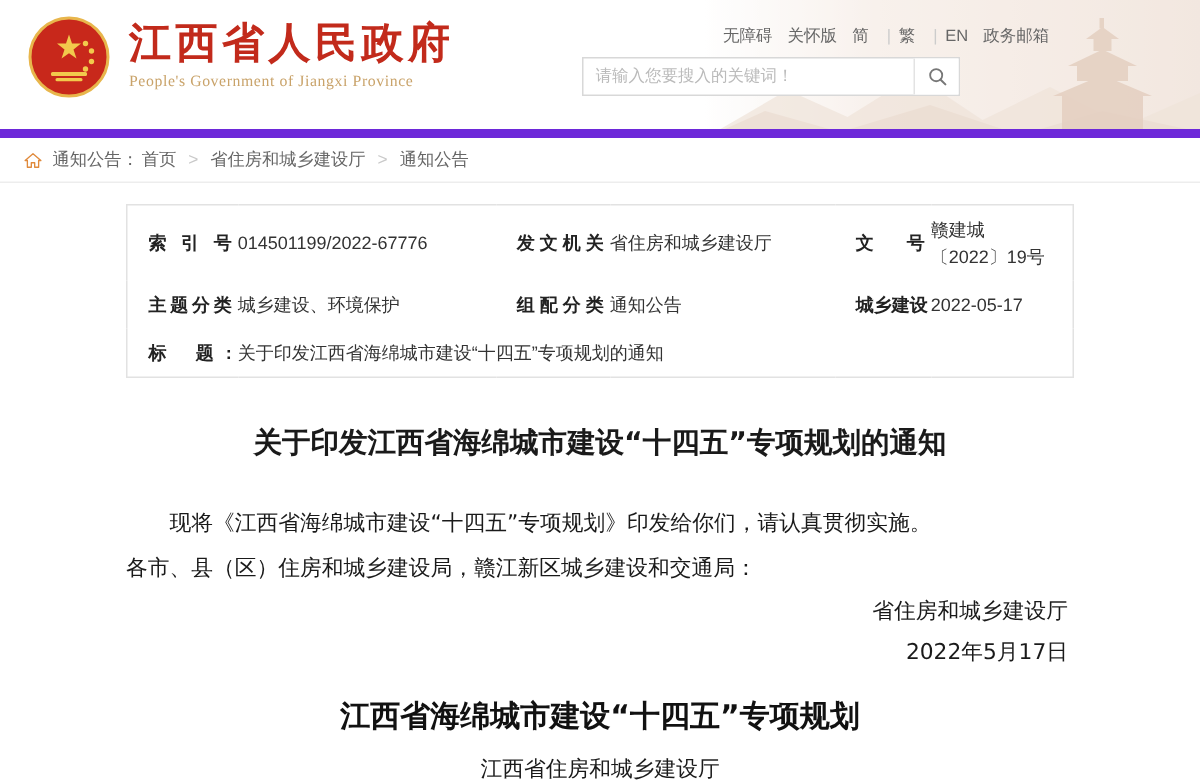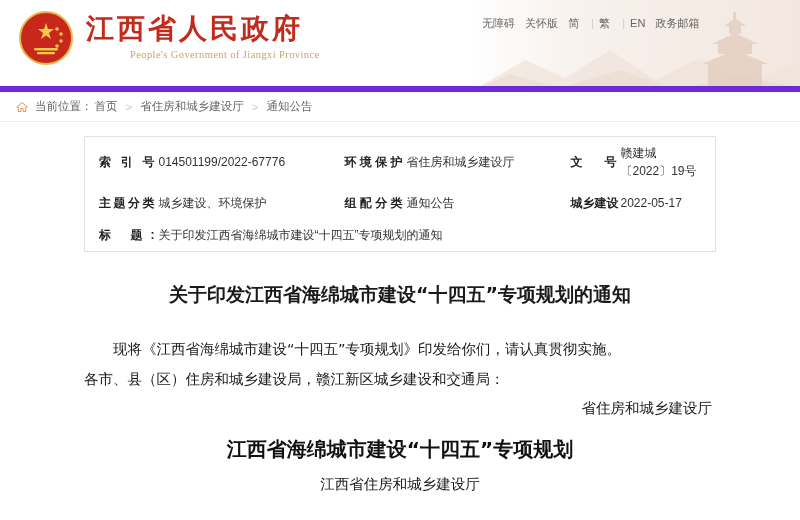--- a/index.html
+++ b/index.html
@@ -45,21 +45,20 @@
     font-weight: bold;
     letter-spacing: 3px;
     font-family: "DejaVu Sans", "Liberation Sans", sans-serif;
   }
   .site-subtitle {
     color: #c9a36a;
     font-size: 10.5px;
     letter-spacing: 0.4px;
     margin-top: 7px;
     font-family: "Liberation Serif", serif;
-    margin-left: 44px;
   }
 
   .header-tools {
     position: absolute;
     left: 482px; top: 16px;
     font-size: 11px;
     color: #666;
     white-space: nowrap;
   }
   .header-tools span { margin-right: 7px; }
@@ -238,29 +237,38 @@
     <span>无障碍</span>
     <span>关怀版</span>
     <span>简</span>
     <span class="sep">|</span>
     <span>繁</span>
     <span class="sep">|</span>
     <span>EN</span>
     <span>政务邮箱</span>
   </div>
 
+  <div class="searchbar">
+    <input type="text" placeholder="请输入您要搜入的关键词！" style="">
+    <div class="search-btn">
+      <svg width="14" height="14" viewBox="0 0 16 16">
+        <circle cx="7" cy="7" r="4.6" fill="none" stroke="#777" stroke-width="1.4"></circle>
+        <line x1="10.4" y1="10.4" x2="14" y2="14" stroke="#777" stroke-width="1.6" stroke-linecap="round"></line>
+      </svg>
+    </div>
+  </div>
 </div>
 
 <div class="breadcrumb">
   <span class="home-icon">
     <svg width="12" height="12" viewBox="0 0 16 16">
       <path d="M8 2 L15 8 L13 8 L13 14 L9.5 14 L9.5 10 L6.5 10 L6.5 14 L3 14 L3 8 L1 8 Z" fill="none" stroke="#e08a3c" stroke-width="1.2" stroke-linejoin="round"></path>
     </svg>
   </span>
-  <span class="crumb-label">当前位置：</span>
+  <span class="crumb-label">通知公告：</span>
   <a href="#">首页</a>
   <span class="divider">&gt;</span>
   <a href="#">省住房和城乡建设厅</a>
   <span class="divider">&gt;</span>
   <a href="#">通知公告</a>
 </div>
 
 <div class="content">
 
   <table class="meta">
@@ -269,21 +277,21 @@
         <col class="col-v1">
       <col class="col-l2">
         <col class="col-v2">
       <col class="col-l3">
         <col>
     </colgroup>
     <tbody>
       <tr>
         <td class="lbl">索 引 号</td>
         <td class="val">014501199/2022-67776</td>
-        <td class="lbl">环境保护</td>
+        <td class="lbl">发文机关</td>
         <td class="val">省住房和城乡建设厅</td>
         <td class="lbl">文    号</td>
         <td class="val">赣建城〔2022〕19号</td>
       </tr>
       <tr>
         <td class="lbl">主题分类</td>
         <td class="val">城乡建设、环境保护</td>
         <td class="lbl">组配分类</td>
         <td class="val">通知公告</td>
         <td class="lbl">城乡建设</td>
@@ -295,17 +303,18 @@
       </tr>
     </tbody>
   </table>
 
   <div class="doc-title">关于印发江西省海绵城市建设“十四五”专项规划的通知</div>
 
   <div class="doc-p indent">现将《江西省海绵城市建设“十四五”专项规划》印发给你们，请认真贯彻实施。</div>
   <div class="doc-p">各市、县（区）住房和城乡建设局，赣江新区城乡建设和交通局：</div>
 
   <div class="sign">省住房和城乡建设厅</div>
+  <div class="sign">2022年5月17日</div>
 
   <div class="plan-title">江西省海绵城市建设“十四五”专项规划</div>
   <div class="plan-org">江西省住房和城乡建设厅</div>
 
 </div>
 
 </body></html>

